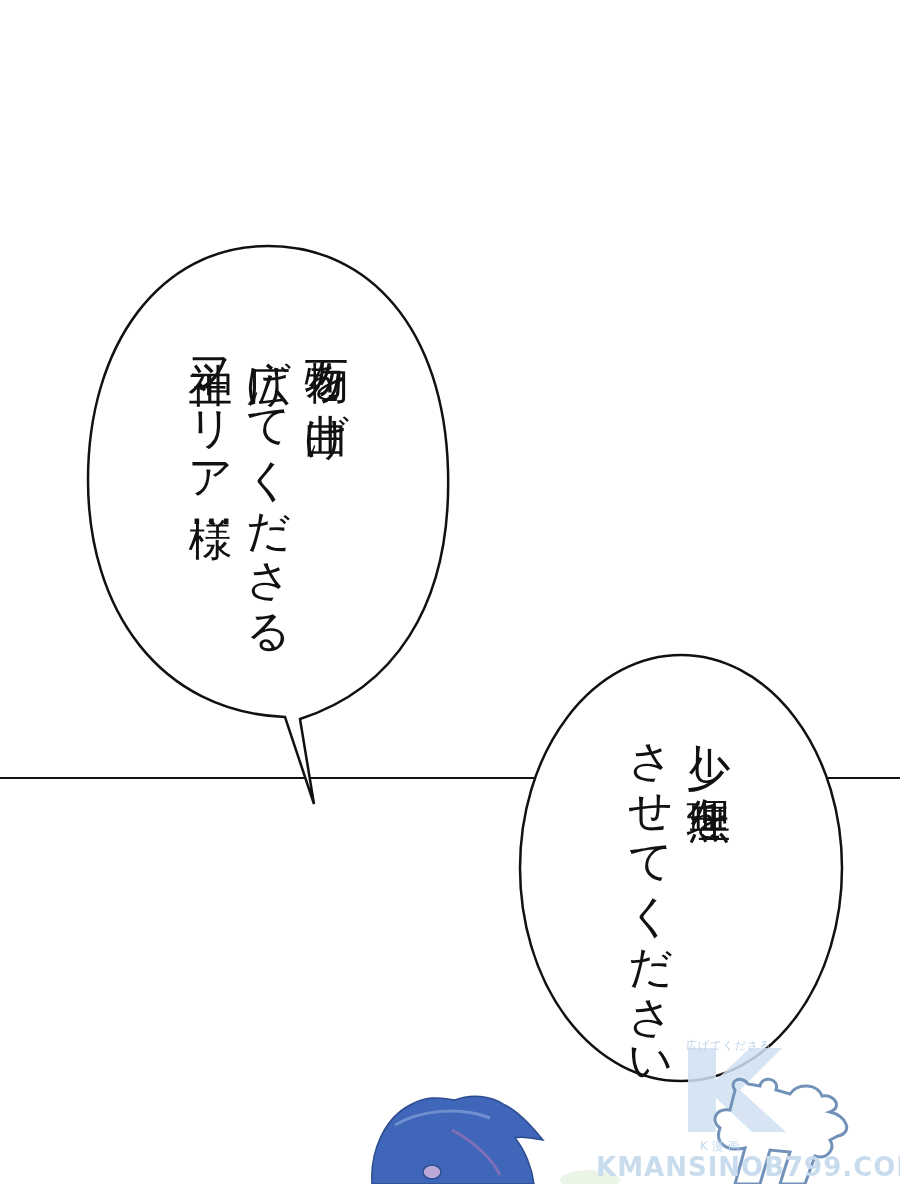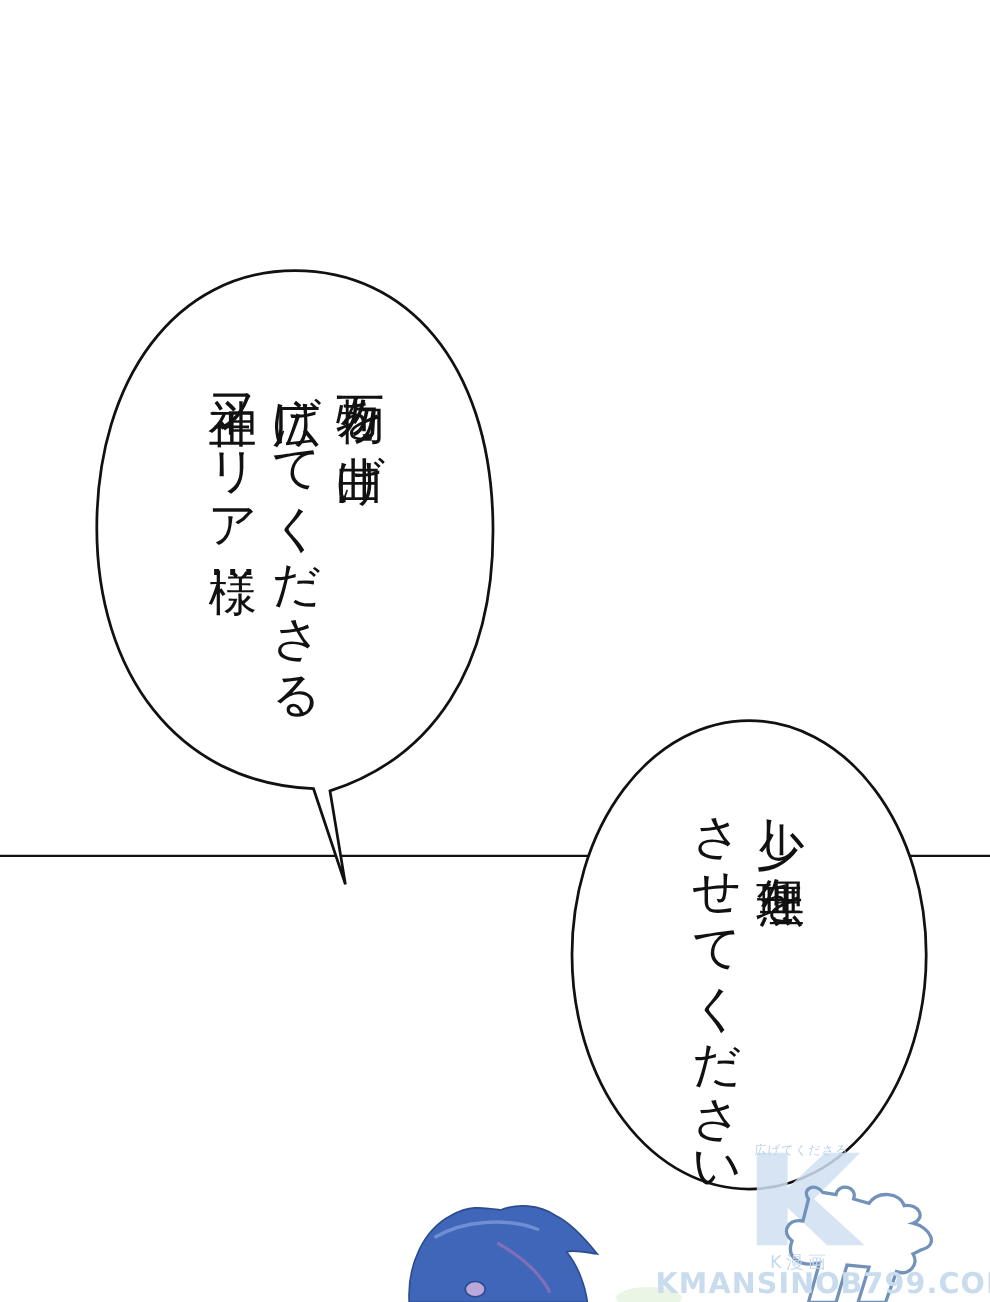--- a/index.html
+++ b/index.html
@@ -7,21 +7,21 @@
          font-family:"DejaVu Sans", sans-serif; }
   .stage { position:absolute; left:0; top:0; width:900px; height:1184px; }
   svg.art { position:absolute; left:0; top:0; }
   .vtext { position:absolute; writing-mode:vertical-rl; text-orientation:upright;
            font-family:"DejaVu Sans", sans-serif; color:#111; font-size:44px;
            line-height:58px; letter-spacing:1px; white-space:pre; }
   #bubble1-text { left:182px; top:326px; height:340px; }
   #bubble2-text { left:622px; top:712px; height:310px; }
   .watermark-top { position:absolute; left:686px; top:1038px; font-size:11px;
                    color:#b9d2ea; letter-spacing:1px; }
-  .watermark-mid { position:absolute; left:700px; top:1138px; font-size:16px;
+  .watermark-mid { position:absolute; left:700px; top:1138px; font-size:12px;
                    color:#c3d9ee; letter-spacing:4px; }
   .watermark-url { position:absolute; left:596px; top:1152px; font-size:26px;
                    font-weight:bold; color:#c9dcee; letter-spacing:1px; }
 </style>
 </head>
 <body>
 
 <div class="stage">
 
   <svg class="art" width="900" height="1184" viewBox="0 0 900 1184">

